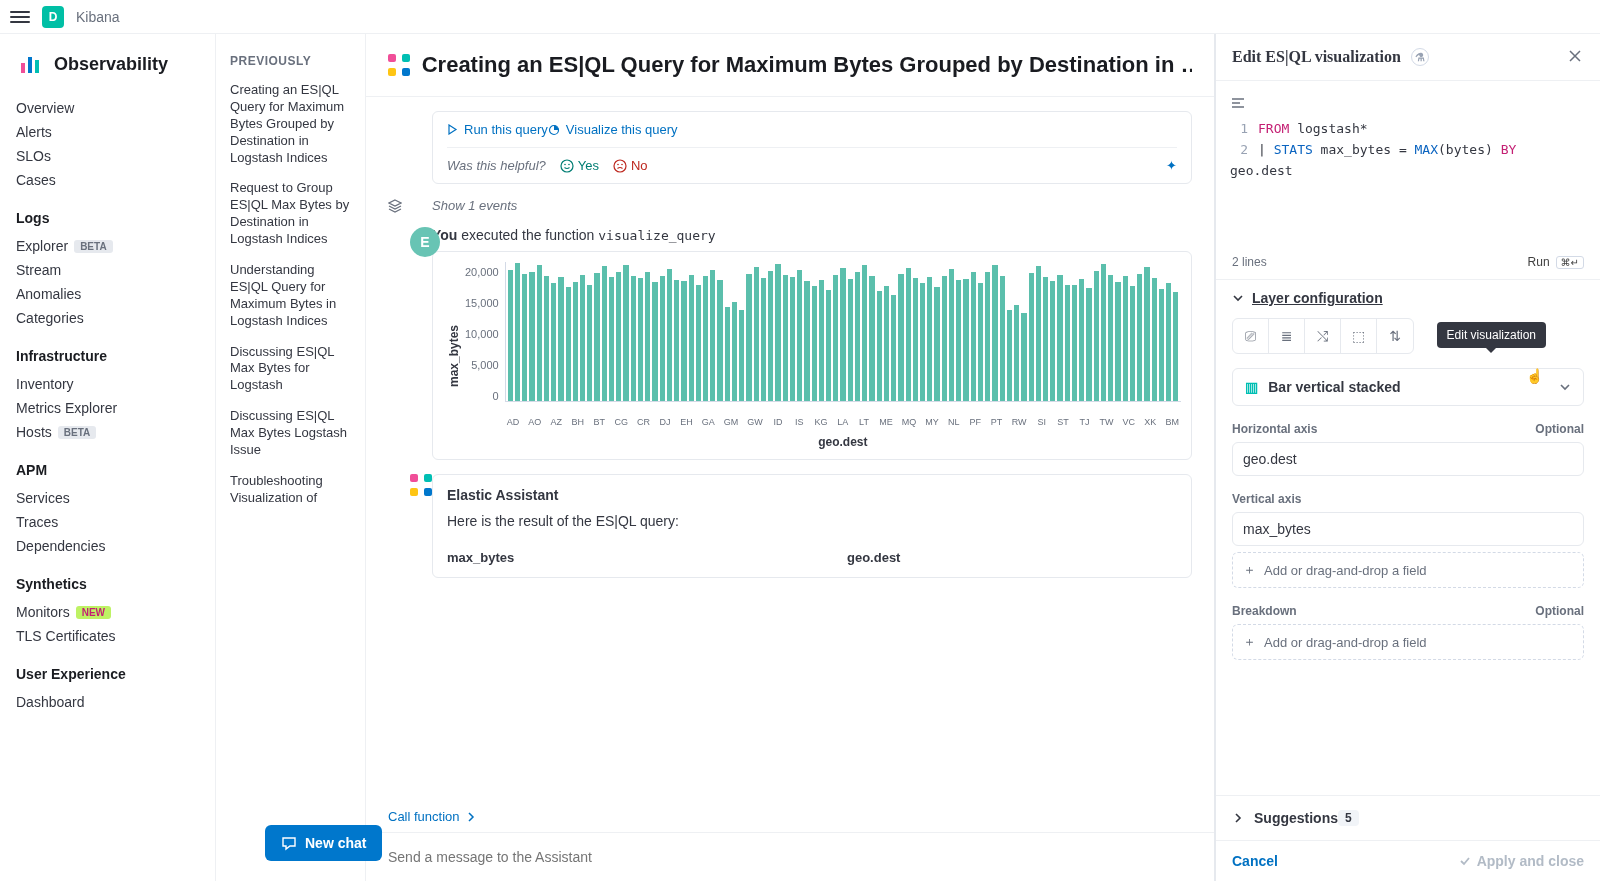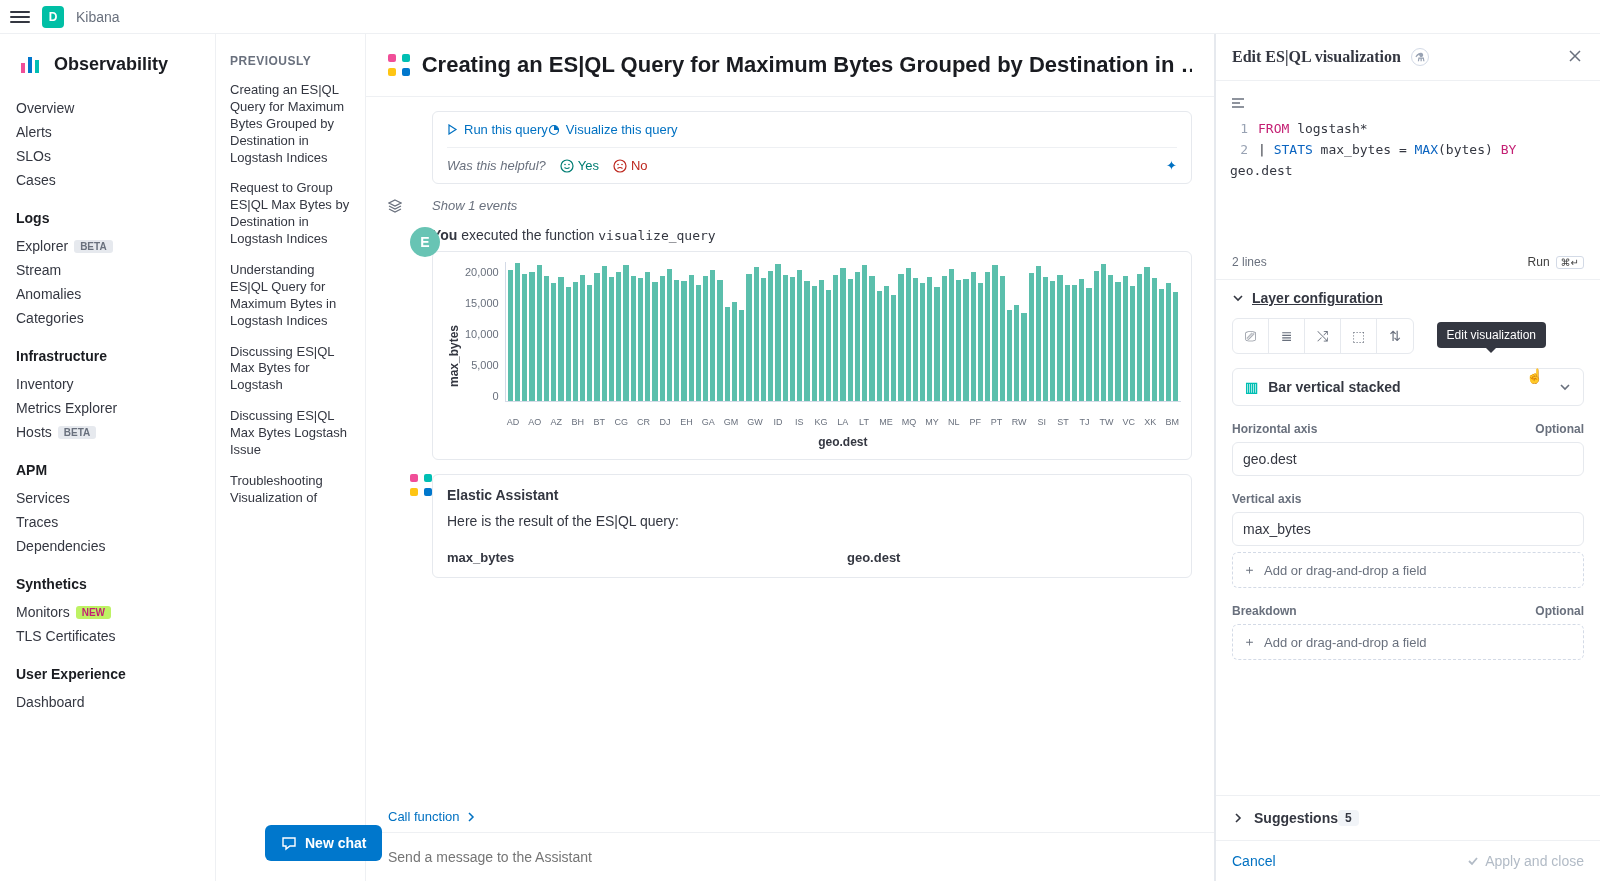--- a/index.html
+++ b/index.html
@@ -81,21 +81,21 @@
 .ltool:last-child{border-right:none;}
 .chart-type-box { border:1px solid #e6e9ee; border-radius:6px; padding:10px 12px; display:flex; align-items:center; justify-content:space-between; margin-bottom:16px; cursor:pointer;}
 .chart-type-box .lbl{ display:flex; align-items:center; gap:10px; font-weight:600;}
 .axis-section { margin-bottom:16px;}
 .axis-head { display:flex; justify-content:space-between; font-size:12px; color:#69707d; font-weight:600; margin-bottom:6px;}
 .axis-field { border:1px solid #e6e9ee; border-radius:6px; padding:8px 10px; font-size:14px; cursor:pointer; margin-bottom:6px;}
 .axis-add { border:1px dashed #d3dae6; border-radius:6px; padding:8px 10px; font-size:13px; color:#69707d; cursor:pointer; display:flex; align-items:center; gap:8px;}
 .suggestions-row { border-top:1px solid #eef0f3; padding:14px 16px; display:flex; align-items:center; justify-content:flex-start; cursor:pointer;}
 .sugg-left { display:flex; align-items:center; gap:10px; font-weight:700;}
 .sugg-count { background:#f1f4f8; border-radius:4px; padding:1px 7px; font-size:12px; font-weight:700;}
-.rp-footer { border-top:1px solid #eef0f3; padding:12px 16px; display:flex; justify-content:space-between; align-items:center;}
+.rp-footer { border-top:1px solid #eef0f3; padding:12px 16px; display:flex; justify-content:space-between; align-items:center;font-weight:bold;}
 .cancel-link { color:#0071c2; cursor:pointer; font-size:14px;}
 .apply-link { color:#b2bbc6; display:flex; align-items:center; gap:6px; font-size:14px;}
 .spark-avatar { position:absolute; left:22px;}
 .spark-dots { width:22px;height:22px; position:relative;}
 .spark-dots i{position:absolute;width:8px;height:8px;border-radius:2px;}
 .spark-dots i:nth-child(1){background:#f04e98;top:0;left:0;}
 .spark-dots i:nth-child(2){background:#00bfb3;top:0;right:0;}
 .spark-dots i:nth-child(3){background:#fec514;bottom:0;left:0;}
 .spark-dots i:nth-child(4){background:#0077cc;bottom:0;right:0;}
 svg { display:block; }

